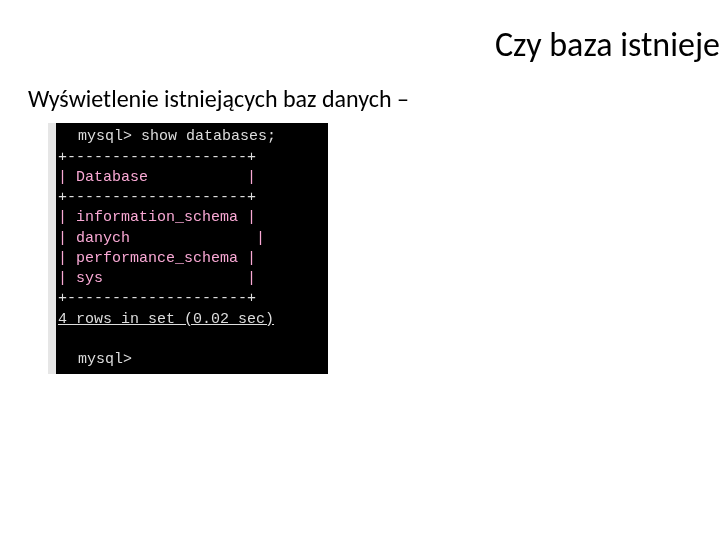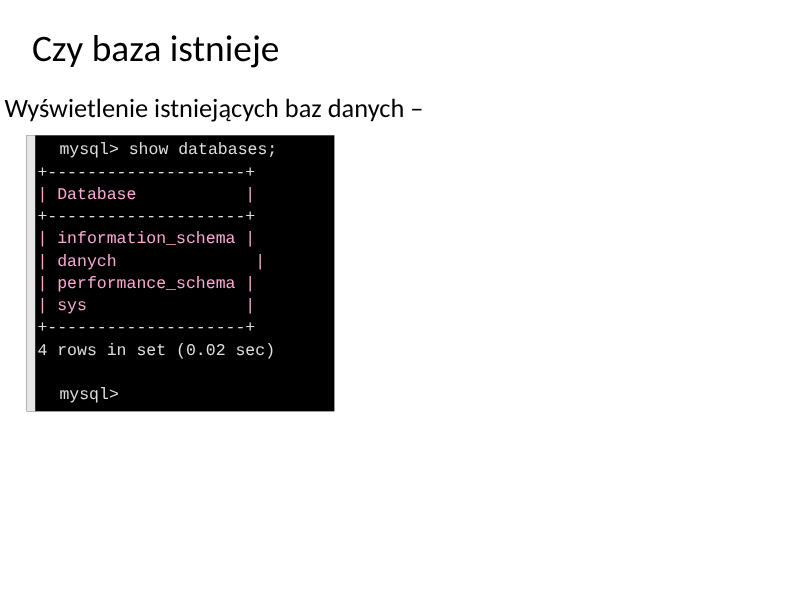--- a/index.html
+++ b/index.html
@@ -5,29 +5,28 @@
     * { margin: 0; padding: 0; box-sizing: border-box; }
     body {
       width: 720px;
       height: 540px;
       background: #fff;
       font-family: Calibri, Arial, sans-serif;
       color: #000;
       position: relative;
     }
     .slide-title {
-      text-align: left;
+      text-align: right;
       font-size: 34px;
       font-weight: 400;
       padding-top: 24px;
       padding-bottom: 18px;
-      margin-left: 29px;
     }
     .content {
-      padding-left: 4px;
+      padding-left: 28px;
       padding-right: 20px;
     }
     .body-line {
       font-size: 24px;
       line-height: 1.35;
     }
     .cmd-highlight {
       color: #c00000;
       font-weight: 700;
     }
@@ -40,21 +39,21 @@
       font-family: "Courier New", monospace;
       font-size: 15px;
       line-height: 1.35;
       padding: 4px 6px 4px 2px;
       border-left: 8px solid #e6e6e6;
       white-space: pre;
     }
     .term-prompt { color: #ddd; margin-left: 20px; }
     .term-border { color: #ddd; letter-spacing: 0; }
     .term-row { color: #f9a8d4; }
-    .term-status { color: #ddd; }
+    .term-status { color: #ddd; text-decoration: underline; }
   </style>
 </head>
 <body>
 
 <h1 class="slide-title">Czy baza istnieje</h1>
 
 <div class="content">
   <p class="body-line">Wyświetlenie istniejących baz danych –</p>
 
   <div class="terminal"><span class="term-prompt">mysql&gt; show databases;</span>

